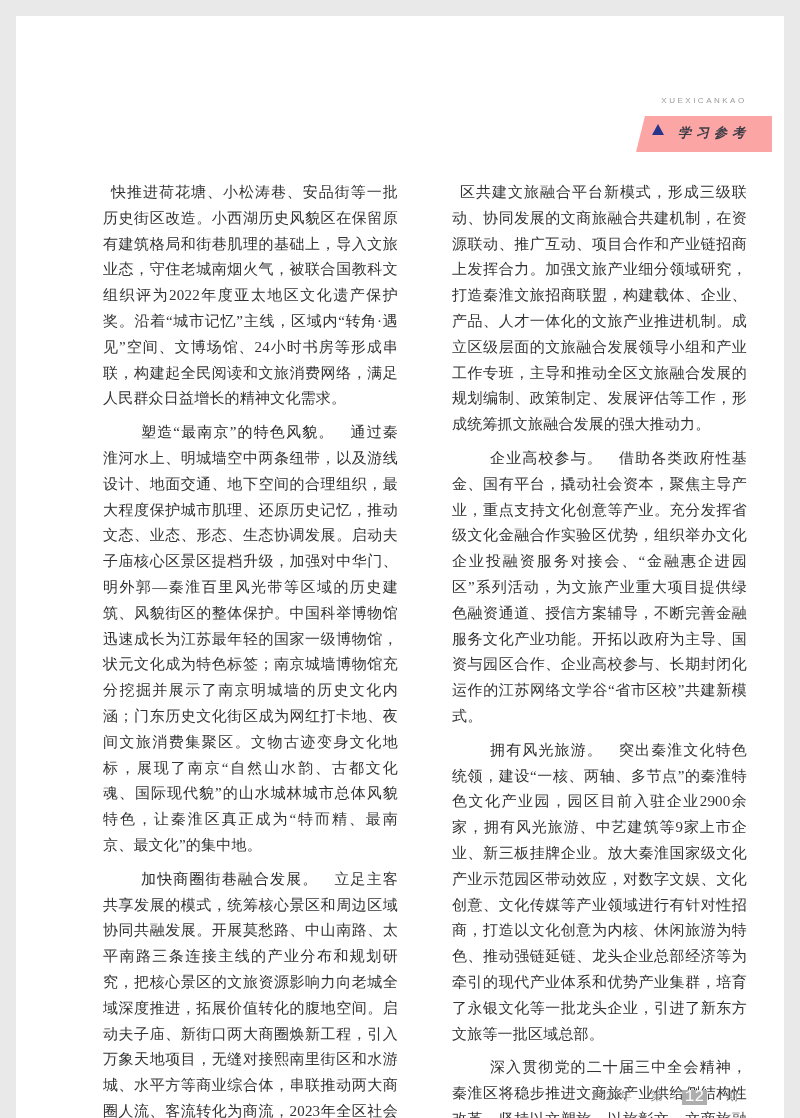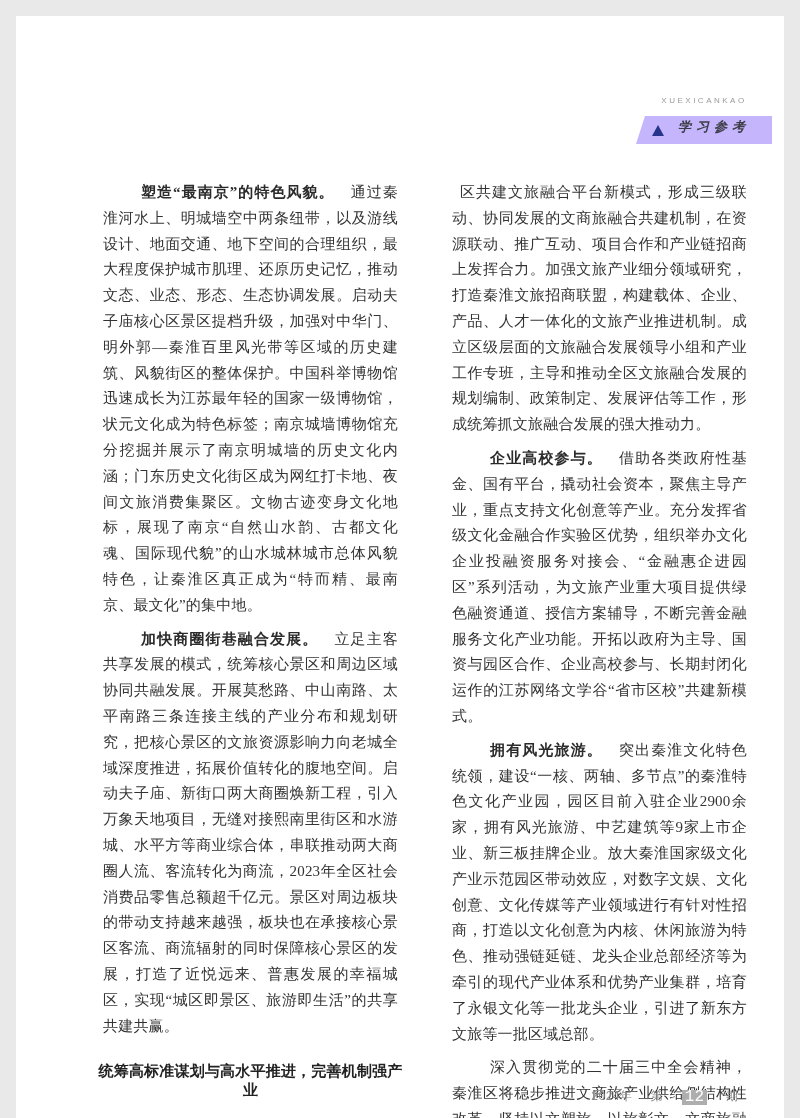--- a/index.html
+++ b/index.html
@@ -20,23 +20,23 @@
     display:flex; align-items:flex-end; gap:12px;
   }
   .brand { display:flex; flex-direction:column; align-items:center; }
   .brand-latin {
     font-family:"Liberation Sans","DejaVu Sans",sans-serif;
     font-size:8px; letter-spacing:2.5px; color:#9a9a9a;
     margin-bottom:3px;
   }
   .banner {
     position:relative;
-    background:#c4b5fd;
-    height:28px; min-width:88px;
-    display:flex; align-items:flex-end;
+    background:#fca5a5;
+    height:36px; min-width:88px;
+    display:flex; align-items:flex-start;
     padding:0 14px 0 8px;
     clip-path:polygon(9px 0, 100% 0, 100% 100%, 0 100%);
   }
   .banner-triangle {
     width:0; height:0;
     border-left:6px solid transparent;
     border-right:6px solid transparent;
     border-bottom:11px solid #27348b;
     margin-right:6px;
   }
@@ -58,21 +58,21 @@
   }
   .col { width:327px; }
   .col p {
     font-size:15px;
     line-height:25.8px;
     text-align:justify;
     color:#333333;
     letter-spacing:0.2px;
   }
   .col p.indent { text-indent:2em; }
-  .lead { font-weight:bold; color:#2b2b2b; }
+  .lead { font-weight:normal; color:#2b2b2b; }
   .section-heading {
     font-size:15px; font-weight:bold; color:#222222;
     text-align:center; letter-spacing:0.2px;
     margin:23px 0 5px 0;
     font-family:"Liberation Sans","DejaVu Sans",sans-serif;
   }
   .seal {
     display:inline-block; vertical-align:-2px;
     width:15px; height:15px; border-radius:50%;
     background:#c23a2b; color:#ffffff;
@@ -105,20 +105,23 @@
         <span class="banner-triangle"></span>
         <span class="banner-text">学习参考</span>
       </div>
     </div>
     <div class="page-num">25</div>
   </div>
 
   <div class="columns">
 
     <div class="col">
+      <p>
+        <span>快推进荷花塘、小松涛巷、安品街等一批历史街区改造。小西湖历史风貌区在保留原有建筑格局和街巷肌理的基础上，导入文旅业态，守住老城南烟火气，被联合国教科文组织评为2022年度亚太地区文化遗产保护奖。沿着“城市记忆”主线，区域内“转角·遇见”空间、文博场馆、24小时书房等形成串联，构建起全民阅读和文旅消费网络，满足人民群众日益增长的精神文化需求。</span>
+      </p>
       <p class="indent">
         <span class="lead">塑造“最南京”的特色风貌。</span><span>通过秦淮河水上、明城墙空中两条纽带，以及游线设计、地面交通、地下空间的合理组织，最大程度保护城市肌理、还原历史记忆，推动文态、业态、形态、生态协调发展。启动夫子庙核心区景区提档升级，加强对中华门、明外郭—秦淮百里风光带等区域的历史建筑、风貌街区的整体保护。中国科举博物馆迅速成长为江苏最年轻的国家一级博物馆，状元文化成为特色标签；南京城墙博物馆充分挖掘并展示了南京明城墙的历史文化内涵；门东历史文化街区成为网红打卡地、夜间文旅消费集聚区。文物古迹变身文化地标，展现了南京“自然山水韵、古都文化魂、国际现代貌”的山水城林城市总体风貌特色，让秦淮区真正成为“特而精、最南京、最文化”的集中地。</span>
       </p>
       <p class="indent">
         <span class="lead">加快商圈街巷融合发展。</span><span>立足主客共享发展的模式，统筹核心景区和周边区域协同共融发展。开展莫愁路、中山南路、太平南路三条连接主线的产业分布和规划研究，把核心景区的文旅资源影响力向老城全域深度推进，拓展价值转化的腹地空间。启动夫子庙、新街口两大商圈焕新工程，引入万象天地项目，无缝对接熙南里街区和水游城、水平方等商业综合体，串联推动两大商圈人流、客流转化为商流，2023年全区社会消费品零售总额超千亿元。景区对周边板块的带动支持越来越强，板块也在承接核心景区客流、商流辐射的同时保障核心景区的发展，打造了近悦远来、普惠发展的幸福城区，实现“城区即景区、旅游即生活”的共享共建共赢。</span>
       </p>
       <h2 class="section-heading">统筹高标准谋划与高水平推进，完善机制强产业</h2>
 
     </div>
 

